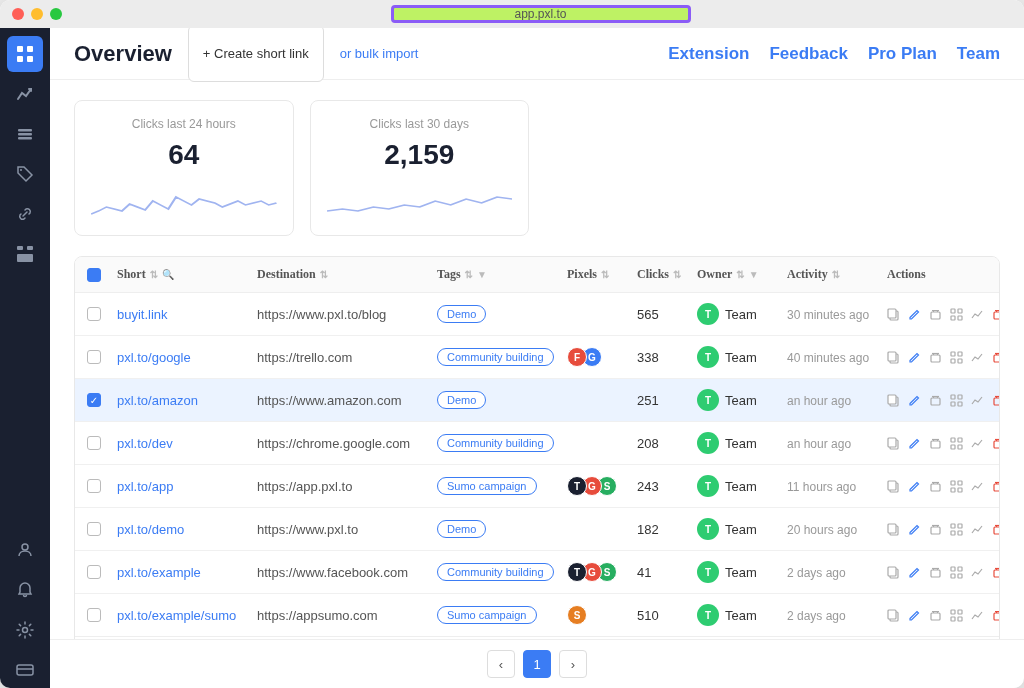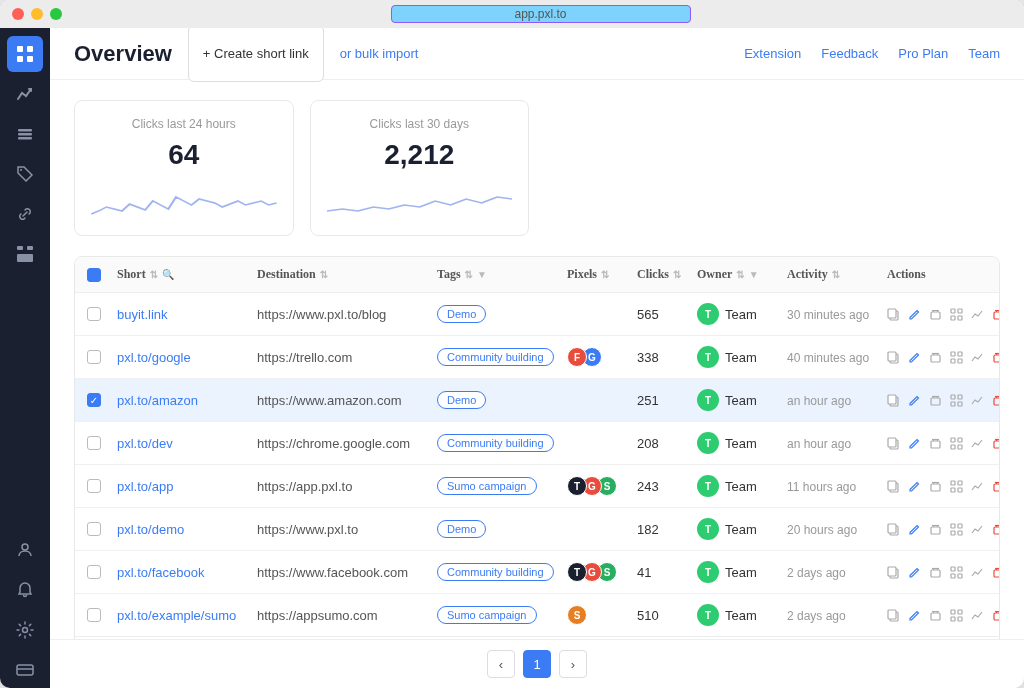--- a/index.html
+++ b/index.html
@@ -4,33 +4,33 @@
   <style>
     * { box-sizing: border-box; margin: 0; padding: 0; }
     body { font-family: -apple-system, BlinkMacSystemFont, 'Segoe UI', sans-serif; background: #f0f0f0; display: flex; flex-direction: column; align-items: center; justify-content: center; min-height: 100vh; }
     .window { width: 1024px; height: 688px; background: #fff; border-radius: 10px; box-shadow: 0 4px 30px rgba(0,0,0,0.2); overflow: hidden; display: flex; flex-direction: column; }
     .titlebar { height: 28px; background: #ececec; display: flex; align-items: center; padding: 0 12px; gap: 7px; flex-shrink: 0; }
     .titlebar-dot { width: 12px; height: 12px; border-radius: 50%; }
     .titlebar-dot.red { background: #ff5f57; }
     .titlebar-dot.yellow { background: #ffbd2e; }
     .titlebar-dot.green { background: #28c840; }
     .titlebar-url { flex: 1; display: flex; justify-content: center; }
-    .titlebar-url input { width: 300px; height: 18px; border-radius: 4px; border: 1px solid #8b5cf6; background: #7dd3fc; text-align: center; font-size: 12px; color: #555; padding: 0 8px; }
+    .titlebar-url input { width: 300px; height: 18px; border-radius: 4px; border: 3px solid #8b5cf6; background: #bef264; text-align: center; font-size: 12px; color: #555; padding: 0 8px; }
     .app-body { display: flex; flex: 1; overflow: hidden; }
     .sidebar { width: 50px; background: #1a2030; display: flex; flex-direction: column; align-items: center; padding-top: 8px; gap: 4px; flex-shrink: 0; }
     .sidebar-icon { width: 36px; height: 36px; border-radius: 6px; display: flex; align-items: center; justify-content: center; cursor: pointer; color: #8892a4; font-size: 16px; }
     .sidebar-icon.active { background: #3b7cf4; color: #fff; }
     .sidebar-spacer { flex: 1; }
     .main { flex: 1; display: flex; flex-direction: column; overflow: hidden; }
     .header { height: 52px; display: flex; align-items: center; padding: 0 24px; border-bottom: 1px solid #eee; gap: 16px; flex-shrink: 0; }
     .header-title { font-size: 22px; font-weight: 700; color: #1a2030; }
     .create-btn { display: flex; align-items: center; gap: 5px; padding: 20px 14px; border: 1px solid #ddd; border-radius: 6px; font-size: 13px; color: #333; cursor: pointer; background: #fff; white-space: nowrap; }
     .bulk-link { font-size: 13px; color: #3b7cf4; cursor: pointer; text-decoration: none; }
     .header-right { margin-left: auto; display: flex; gap: 20px; align-items: center; }
-    .header-nav-link { font-size: 13px; color: #3b7cf4; cursor: pointer; }
+    .header-nav-link { font-size: 17px; color: #3b7cf4; cursor: pointer; font-weight: bold; }
     .content { flex: 1; overflow-y: auto; padding: 20px 24px; }
     .stats-row { display: grid; grid-template-columns: repeat(4, 1fr); gap: 16px; margin-bottom: 20px; text-align: center; }
     .stat-card { background: #fff; border: 1px solid #e8e8e8; border-radius: 8px; padding: 16px; }
     .stat-label { font-size: 12px; color: #999; margin-bottom: 8px; }
     .stat-value { font-size: 28px; font-weight: 700; color: #1a2030; margin-bottom: 8px; }
     .stat-chart { height: 40px; }
     .stat-chart svg { width: 100%; height: 100%; }
     .table-container { background: #fff; border: 1px solid #e8e8e8; border-radius: 8px; overflow: hidden; }
     .table-header { display: grid; grid-template-columns: 30px 140px 1fr 130px 70px 60px 90px 100px 100px; align-items: center; padding: 10px 12px; border-bottom: 1px solid #eee; background: #fafafa; }
     .th { font-size: 12px; font-weight: 600; color: #555; display: flex; align-items: center; gap: 4px; font-family: Liberation Serif, serif; }
@@ -165,21 +165,21 @@
         <div class="stats-row">
           <div class="stat-card">
             <div class="stat-label">Clicks last 24 hours</div>
             <div class="stat-value">64</div>
             <div class="stat-chart"><svg viewBox="0 0 120 40" preserveAspectRatio="none">
                   <polyline points="0,35 5,32 10,28 15,30 20,32 25,25 30,28 35,31 40,22 45,26 50,30 55,18 60,22 65,26 70,20 75,22 80,24 85,28 90,25 95,22 100,26 105,24 110,22 115,26 120,24" stroke="#a0b4f0" stroke-width="1.5" fill="none"></polyline>
                 </svg></div>
           </div>
           <div class="stat-card">
             <div class="stat-label">Clicks last 30 days</div>
-            <div class="stat-value">2,212</div>
+            <div class="stat-value">2,159</div>
             <div class="stat-chart"><svg viewBox="0 0 120 40" preserveAspectRatio="none">
                   <polyline points="0,32 10,30 20,32 30,28 40,30 50,26 60,28 70,22 80,26 90,20 100,24 110,18 120,20" stroke="#a0b4f0" stroke-width="1.5" fill="none"></polyline>
                 </svg></div>
           </div>
         </div>
 
         <div class="table-container">
 
           <div class="table-header">
             <div class="th">
@@ -629,21 +629,21 @@
                       <line x1="3" y1="2.5" x2="10" y2="2.5" stroke="#e74c3c" stroke-width="1.2"></line>
                     </svg>
       </span>
     </div>
   </div>
               <div class="table-row">
     <div>
       <div class="checkbox "></div>
     </div>
     <div>
-      <span class="short-link">pxl.to/facebook</span>
+      <span class="short-link">pxl.to/example</span>
     </div>
     <div>
       <span class="dest-url">https://www.facebook.com</span>
     </div>
     <div>
       <span class="tag-badge tag-community">Community building</span>
     </div>
     <div class="pixels-cell">
                   <div class="pixel-avatar" style="background:#1a2030;z-index:3">T</div>
                   <div class="pixel-avatar" style="background:#e74c3c;z-index:2">G</div>

